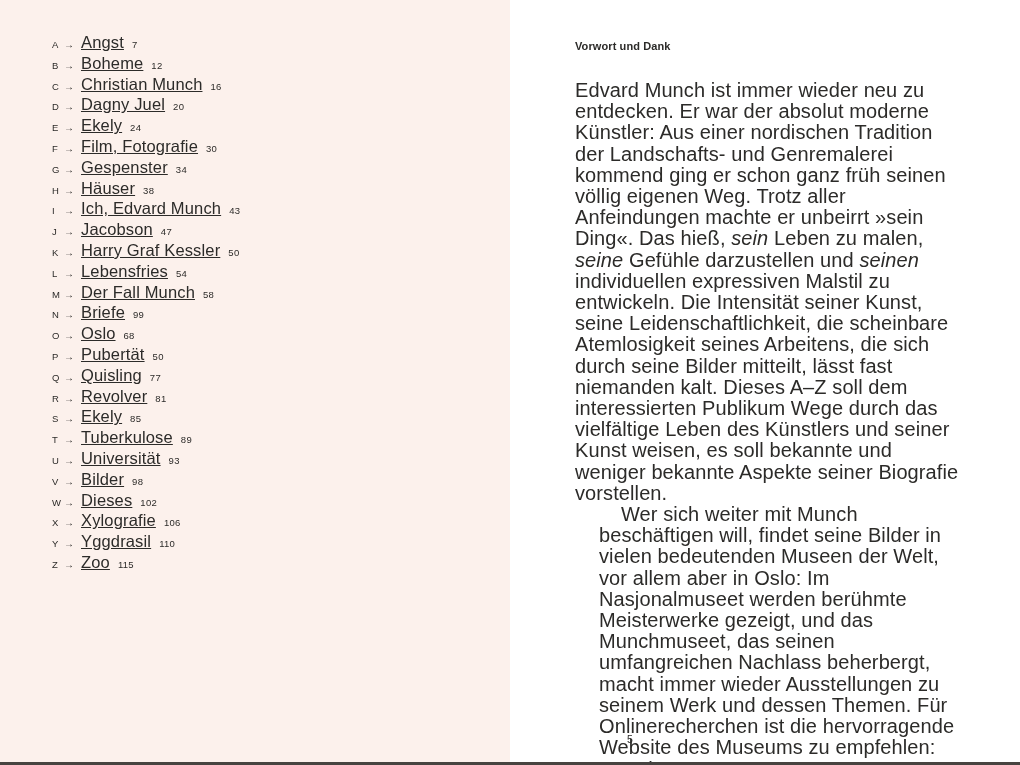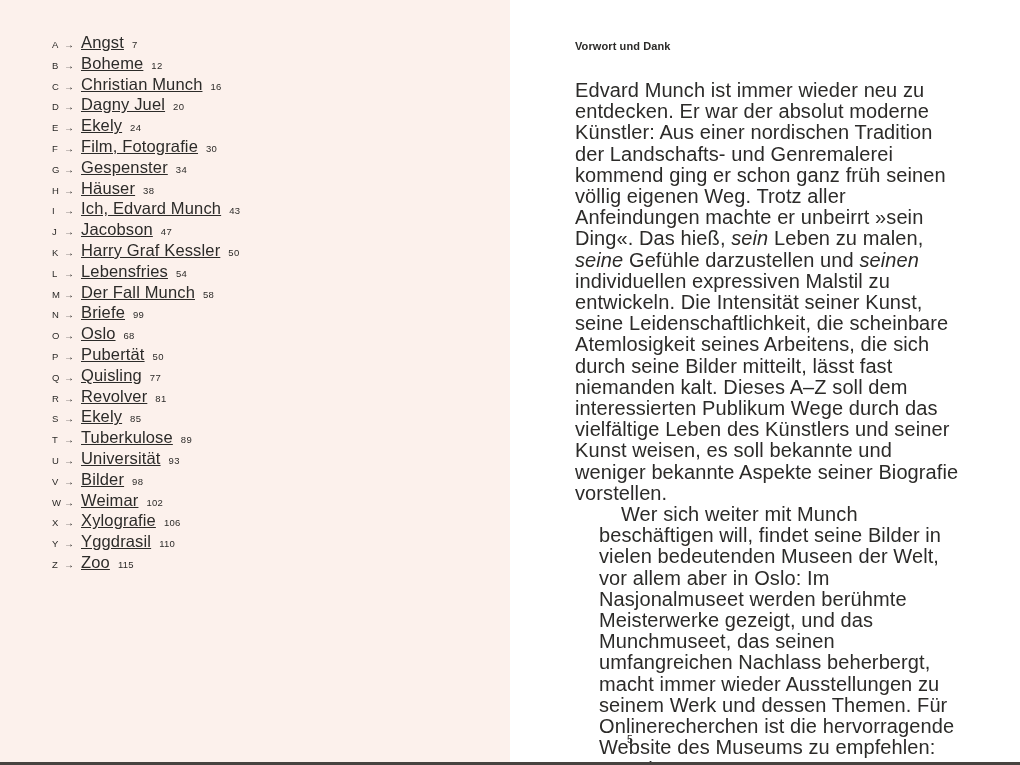--- a/index.html
+++ b/index.html
@@ -173,21 +173,21 @@
   </li>
         <li class="index-entry">
     <span class="entry-letter">V</span>
     <span class="entry-arrow">→</span>
     <span class="entry-term">Bilder</span>
     <span class="entry-page">98</span>
   </li>
         <li class="index-entry">
     <span class="entry-letter">W</span>
     <span class="entry-arrow">→</span>
-    <span class="entry-term">Weimar</span>
+    <span class="entry-term">Dieses</span>
     <span class="entry-page">102</span>
   </li>
         <li class="index-entry">
     <span class="entry-letter">X</span>
     <span class="entry-arrow">→</span>
     <span class="entry-term">Xylografie</span>
     <span class="entry-page">106</span>
   </li>
         <li class="index-entry">
     <span class="entry-letter">Y</span>

